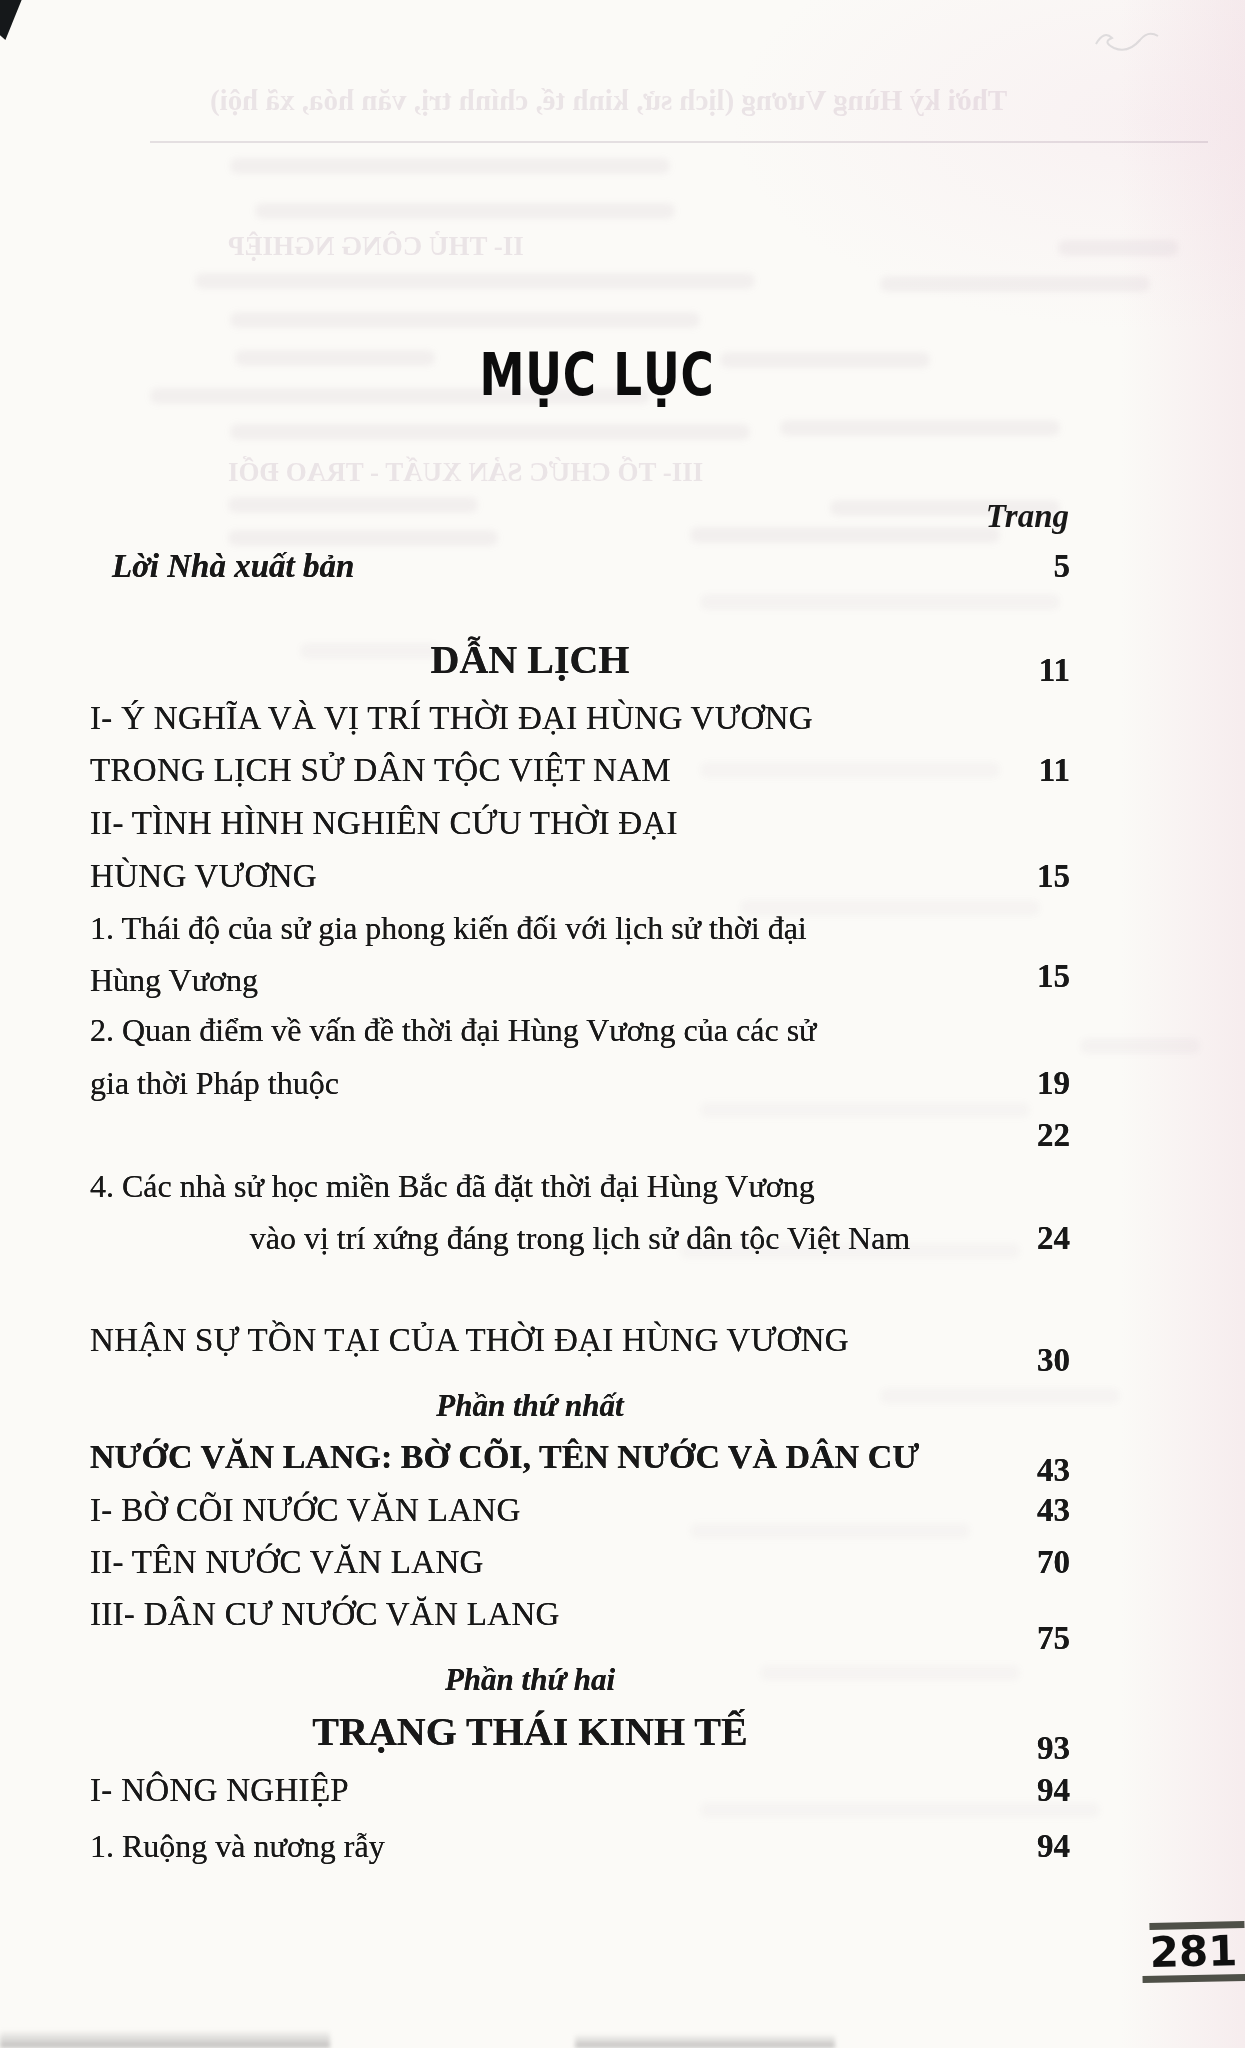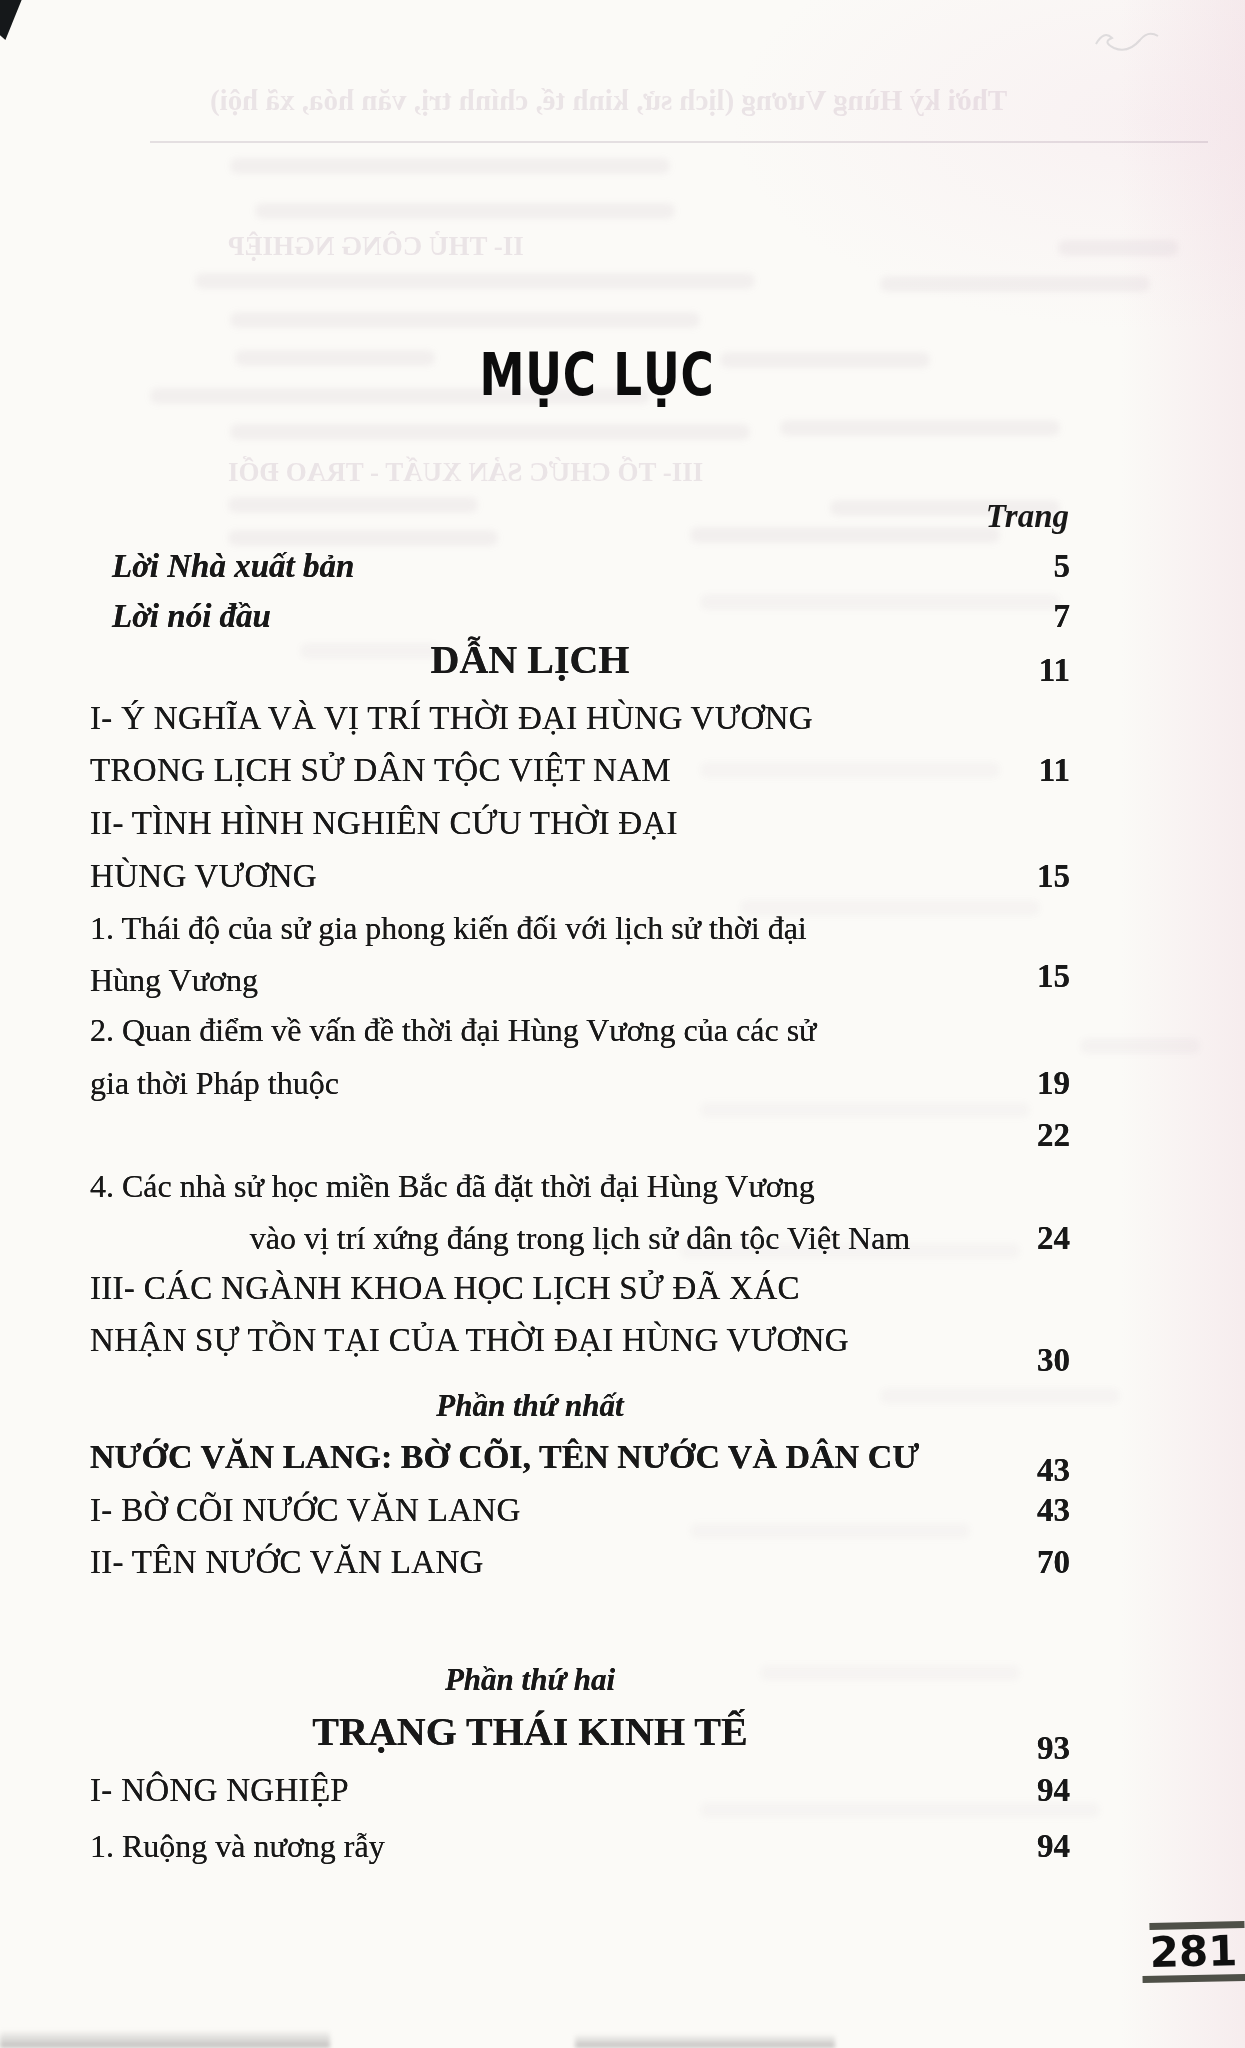--- a/index.html
+++ b/index.html
@@ -101,44 +101,43 @@
   </div>
 
   <div class="title">
     <span>MỤC LỤC</span>
   </div>
 
   <div class="trang">Trang</div>
 
   <div id="toc-rows">
       <div class="row frontmatter" style="top: 548px;"><span class="t">Lời Nhà xuất bản</span><span class="p">5</span></div>
-      <div class="row frontmatter" style="top: 598px;"><span class="t">Lời nói đầu</span><span class="p">7</span></div>
       <div class="row part-title" style="top: 636px;">
         <span class="t">DẪN LỊCH</span>
         <span class="p" style="top: 16px;">11</span>
       </div>
       <div class="row heading" style="top: 700px;"><span class="t">I- Ý NGHĨA VÀ VỊ TRÍ THỜI ĐẠI HÙNG VƯƠNG</span></div>
       <div class="row heading" style="top: 752px;"><span class="t">TRONG LỊCH SỬ DÂN TỘC VIỆT NAM</span><span class="p">11</span></div>
       <div class="row heading" style="top: 805px;"><span class="t">II- TÌNH HÌNH NGHIÊN CỨU THỜI ĐẠI</span></div>
       <div class="row heading" style="top: 858px;"><span class="t">HÙNG VƯƠNG</span><span class="p">15</span></div>
       <div class="row sub" style="top: 910px;"><span class="t">1. Thái độ của sử gia phong kiến đối với lịch sử thời đại</span></div>
       <div class="row sub" style="top: 962px;"><span class="t">Hùng Vương</span><span class="p" style="top: -4px;">15</span></div>
       <div class="row sub" style="top: 1012px;"><span class="t">2. Quan điểm về vấn đề thời đại Hùng Vương của các sử</span></div>
       <div class="row sub" style="top: 1065px;"><span class="t">gia thời Pháp thuộc</span><span class="p">19</span></div>
       <div class="row sub" style="top: 1117px;"><span class="p">22</span></div>
       <div class="row sub" style="top: 1168px;"><span class="t">4. Các nhà sử học miền Bắc đã đặt thời đại Hùng Vương</span></div>
       <div class="row sub" style="top: 1220px; text-align: center;"><span class="t">vào vị trí xứng đáng trong lịch sử dân tộc Việt Nam</span><span class="p">24</span></div>
-      <div class="row heading" style="top: 1270px;"><span class="t">III- CÁC NGÀNH KHOA HỌC LỊCH SỬ ĐÃ XÁC</span></div>
       <div class="row heading" style="top: 1322px;"><span class="t">NHẬN SỰ TỒN TẠI CỦA THỜI ĐẠI HÙNG VƯƠNG</span><span class="p" style="top: 20px;">30</span></div>
       <div class="row part-label" style="top: 1388px;">
         <span class="t">Phần thứ nhất</span>
       </div>
       <div class="row chapter" style="top: 1438px;"><span class="t">NƯỚC VĂN LANG: BỜ CÕI, TÊN NƯỚC VÀ DÂN CƯ</span><span class="p" style="top: 14px;">43</span></div>
       <div class="row heading" style="top: 1492px;"><span class="t">I- BỜ CÕI NƯỚC VĂN LANG</span><span class="p">43</span></div>
       <div class="row heading" style="top: 1544px;"><span class="t">II- TÊN NƯỚC VĂN LANG</span><span class="p">70</span></div>
+      <div class="row heading" style="top: 1596px;"><span class="t">III- DÂN CƯ NƯỚC VĂN LANG</span><span class="p" style="top: 24px;">75</span></div>
       <div class="row part-label" style="top: 1662px; font-family: Liberation Serif, serif;">
         <span class="t">Phần thứ hai</span>
       </div>
       <div class="row part-title" style="top: 1708px;">
         <span class="t">TRẠNG THÁI KINH TẾ</span>
         <span class="p" style="top: 22px;">93</span>
       </div>
       <div class="row heading" style="top: 1772px;"><span class="t">I- NÔNG NGHIỆP</span><span class="p">94</span></div>
       <div class="row sub" style="top: 1828px;"><span class="t">1. Ruộng và nương rẫy</span><span class="p">94</span></div>
     </div>

